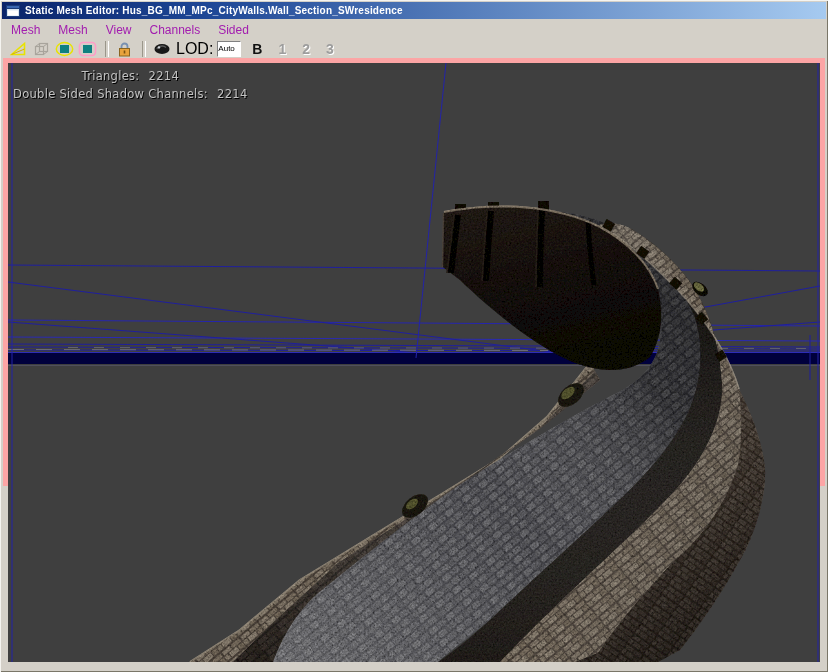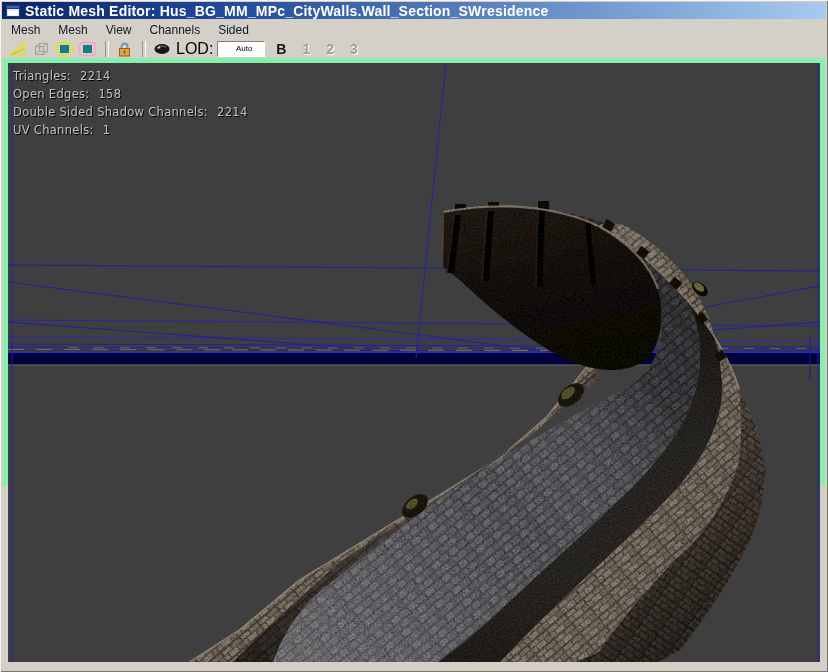--- a/index.html
+++ b/index.html
@@ -9,42 +9,42 @@
     font-family:"Liberation Sans", sans-serif;
     box-shadow: inset 1px 1px 0 #f5f4f0, inset -1px -1px 0 #7a7668;
     overflow:hidden;
   }
   .titlebar{
     position:absolute;left:2px;top:2px;width:824px;height:17px;
     background:linear-gradient(90deg,#0a246a 0%,#1e4796 25%,#5c84c0 60%,#a6caf0 100%);
     display:flex;align-items:center;padding:0 4px;box-sizing:border-box;
   }
   .title-icon{width:14px;height:12px;margin-right:5px;flex:0 0 auto;}
-  .title-text{color:#fff;font-weight:bold;font-size:14px;white-space:nowrap;letter-spacing:.2px;}
+  .title-text{color:#fff;font-weight:bold;font-size:10px;white-space:nowrap;letter-spacing:.2px;}
   .menubar{
     position:absolute;left:2px;top:20px;width:824px;height:19px;
     display:flex;align-items:center;padding-left:9px;gap:0;
   }
-  .menu-item{font-size:12px;color:#0f172a;padding:2px 9px 2px 0;margin-right:9px;cursor:default;}
+  .menu-item{font-size:12px;color:#a21caf;padding:2px 9px 2px 0;margin-right:9px;cursor:default;}
   .toolbar{
     position:absolute;left:2px;top:39px;width:824px;height:19px;
     display:flex;align-items:center;padding-left:6px;
   }
   .tb-btn{width:21px;height:18px;display:flex;align-items:center;justify-content:center;margin-right:2px;}
   .tb-sep{width:2px;height:16px;border-left:1px solid #9a968a;border-right:1px solid #fff;margin:0 5px;}
   .lod-label{font-size:16px;color:#000;margin:0 4px 0 2px;}
   .lod-auto{
     min-width:22px;height:14px;background:#fff;
     border:1px solid;border-color:#808080 #ffffff #ffffff #808080;
-    font-size:8px;line-height:13px;text-align:right;color:#000;padding:0 12px;
+    font-size:8px;line-height:13px;text-align:left;color:#000;padding:0 0;
   }
   .lod-b{font-size:14px;font-weight:bold;color:#111;margin-left:11px;}
   .lod-num{font-size:14px;font-weight:bold;color:#9d9d9d;text-shadow:1px 1px 0 #ffffff;margin-left:16px;}
   .viewport-frame{
-    position:absolute;left:3px;top:58px;width:822px;height:428px;background:#86efac;
+    position:absolute;left:3px;top:58px;width:822px;height:428px;background:#fca5a5;text-align:center;
   }
   .viewport{
     position:absolute;left:5px;top:5px;width:812px;height:599px;background:#3f3f3f;overflow:hidden;
   }
   .viewport svg{display:block;}
   .stats{
     position:absolute;left:5px;top:4px;
     font-family:"DejaVu Sans", sans-serif;
     font-size:11.5px;line-height:18px;color:#c2c2c2;
     text-shadow:1px 1px 0 #000;letter-spacing:.3px;white-space:nowrap;
@@ -335,24 +335,18 @@
             <ellipse cx="691" cy="224" rx="6" ry="3.5" fill="#9a9a60" transform="rotate(40 691 224)"></ellipse>
           </g>
         </g>
       </svg>
 
       <div class="stats">
         <div class="stat-line">
           <span>Triangles:</span><span class="v">2214</span>
         </div>
         <div class="stat-line">
-          <span>Open Edges:</span><span class="v">158</span>
-        </div>
-        <div class="stat-line">
           <span>Double Sided Shadow Channels:</span><span class="v">2214</span>
         </div>
-        <div class="stat-line">
-          <span>UV Channels:</span><span class="v">1</span>
-        </div>
       </div>
     </div>
   </div>
 </div>
 
 </body></html>

